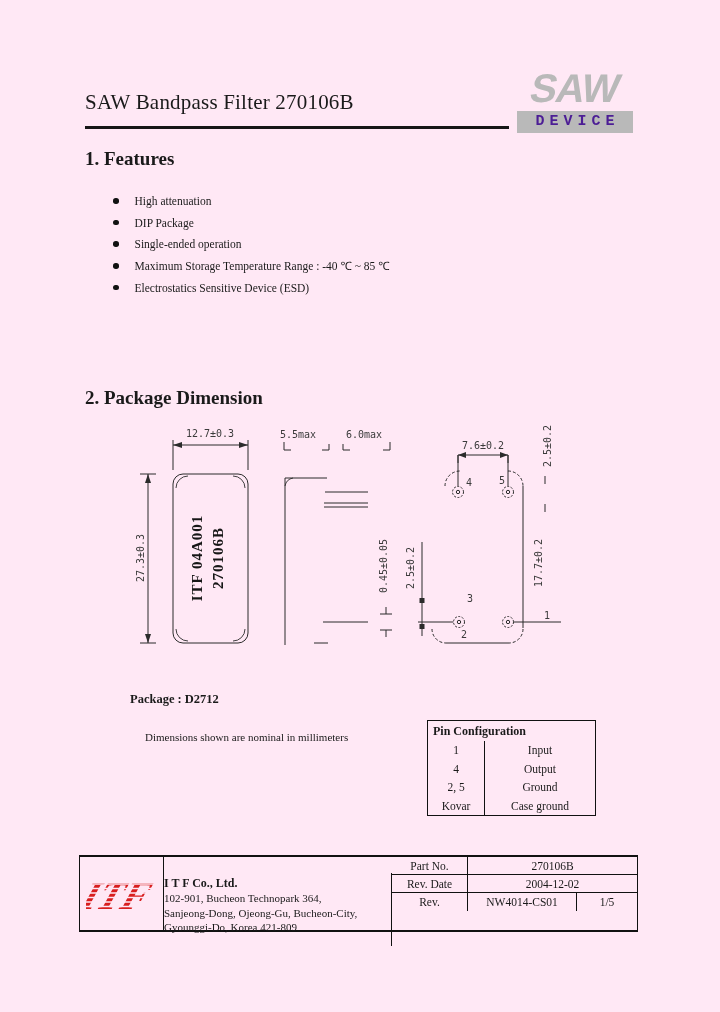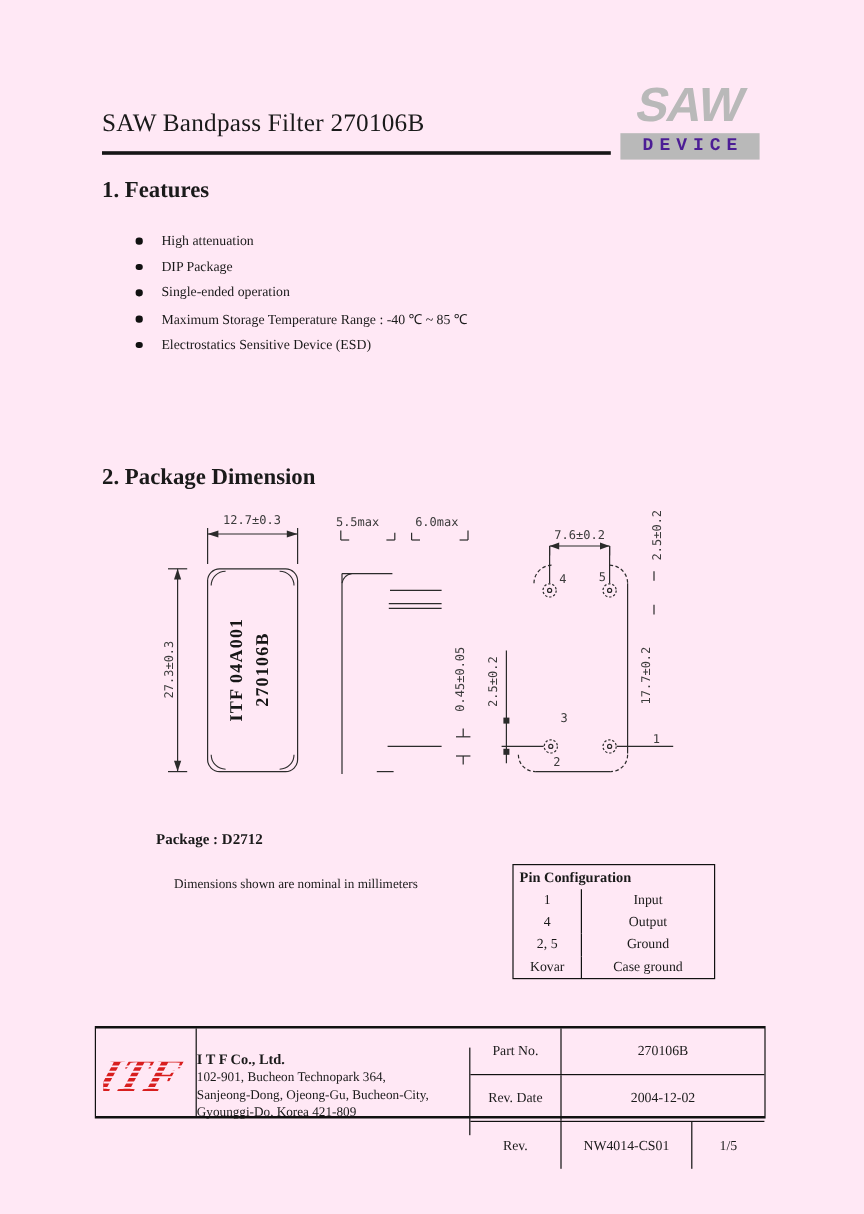--- a/index.html
+++ b/index.html
@@ -79,21 +79,21 @@
     display:flex; align-items:center; justify-content:center;
   }
   .f-addr-cell{
     position:absolute; left:84px; top:16px; width:228px; height:100%;
     border-right:1px solid #111; box-sizing:border-box;
     text-align:left; padding-top:3px;
   }
   .f-company{ font-size:12px; font-weight:bold; line-height:15px; }
   .f-addr{ font-size:11px; line-height:14.5px; }
   .f-right{ position:absolute; left:312px; top:0; width:245px; height:100%; }
-  .f-row{ display:flex; height:39px; align-items:center; box-sizing:border-box; }
+  .f-row{ display:flex; height:18px; align-items:center; box-sizing:border-box; }
   .f-row.bline{ border-bottom:1px solid #111; }
   .f-label{ width:76px; text-align:center; font-size:11.5px; border-right:1px solid #111;
             height:100%; display:flex; align-items:center; justify-content:center; box-sizing:border-box; }
   .f-value{ flex:1; display:flex; height:100%; }
   .f-value .v-main{ flex:1; display:flex; align-items:center; justify-content:center; font-size:11.5px; }
   .f-value .v-page{ width:61px; border-left:1px solid #111; box-sizing:border-box;
             display:flex; align-items:center; justify-content:center; font-size:11.5px;font-family:Liberation Serif, serif; }
 </style>
 </head>
 <body>

